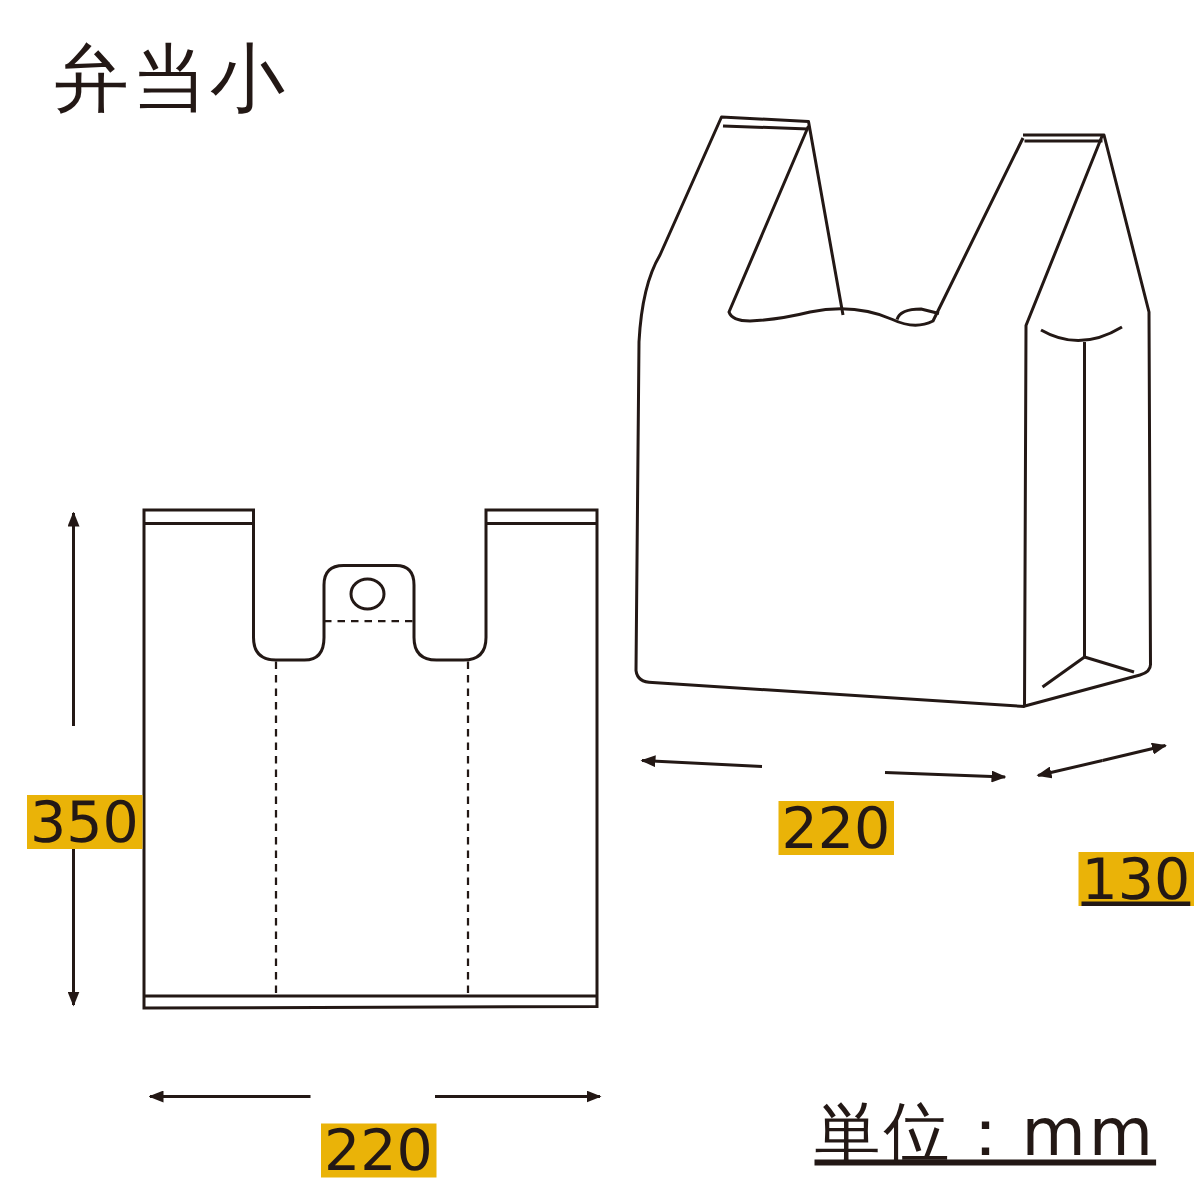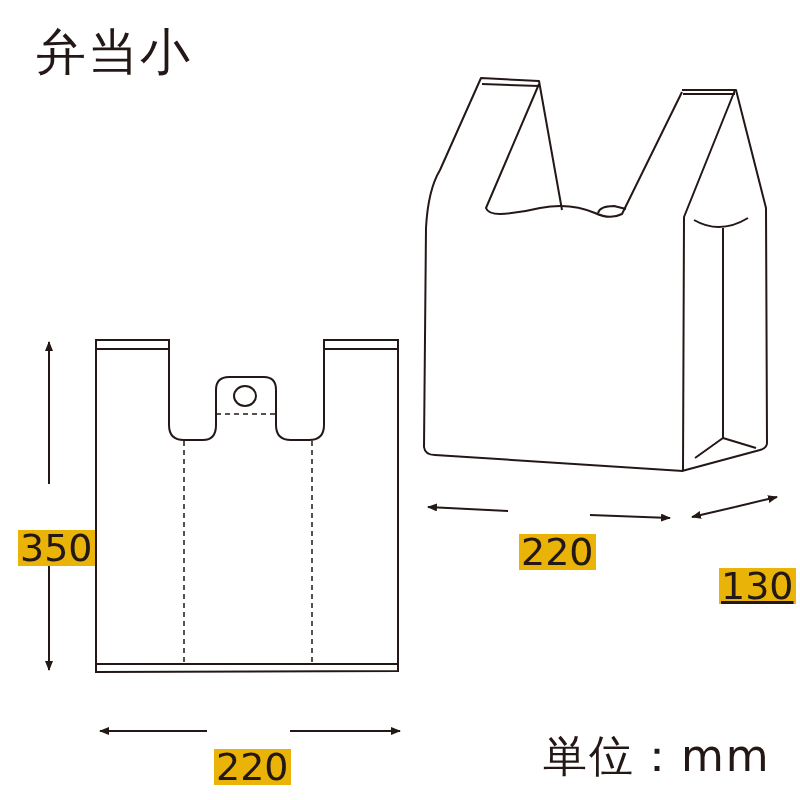--- a/index.html
+++ b/index.html
@@ -1,18 +1,18 @@
 <!DOCTYPE html>
 <html><head>
 <meta charset="utf-8">
 <style>
   html, body { margin:0; padding:0; background:#ffffff; }
   body { width:800px; height:800px; position:relative; overflow:hidden; font-family:"DejaVu Sans", sans-serif; color:#231815; }
   .title { position:absolute; left:36px; top:22px; font-size:50px; line-height:60px; letter-spacing:2px; }
-  .unit { position:absolute; left:543px; top:728px; font-size:44px; line-height:56px; letter-spacing:2px; }
+  .unit { position:absolute; left:543px; top:728px; font-size:44px; line-height:56px; letter-spacing:2px;text-decoration:underline; }
   .dim { position:absolute; font-size:38px; line-height:36px; background:#eab308; padding:0 2px;margin-top:36px; }
   svg { position:absolute; left:0; top:0; }
 </style>
 </head>
 <body>
 
 <div class="title">弁当小</div>
 
 <svg width="800" height="800" viewBox="0 0 800 800">
   <defs>

